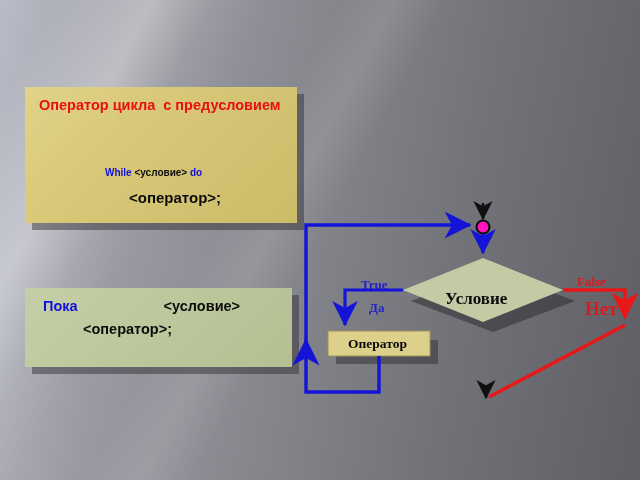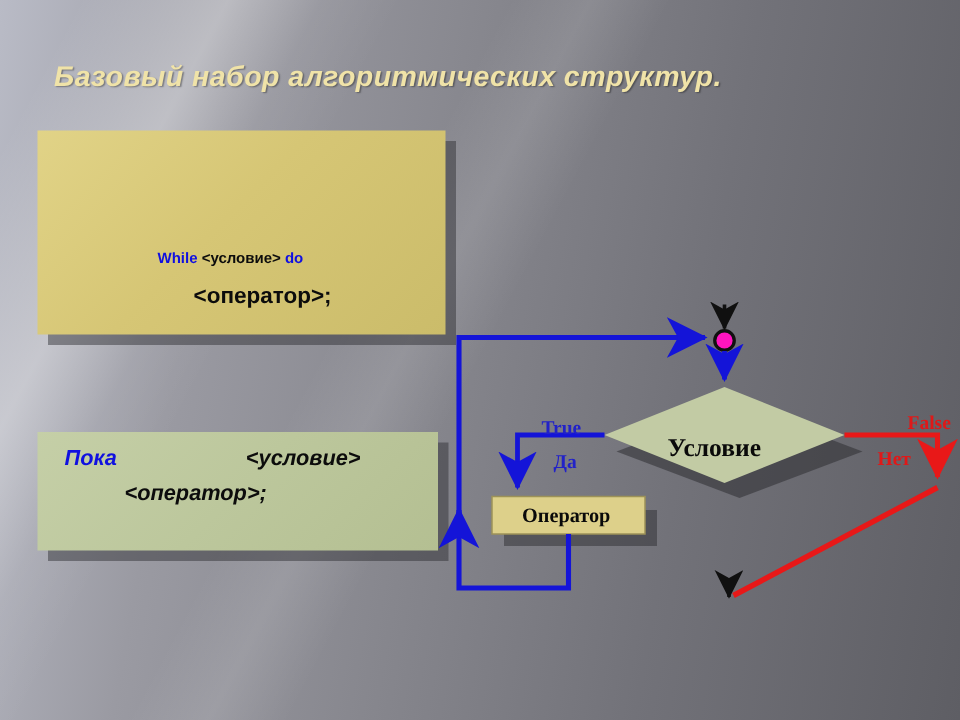--- a/index.html
+++ b/index.html
@@ -39,21 +39,21 @@
     background:rgba(40,40,45,.45);
   }
   .codebox .face{
     position:absolute;left:0;top:0;width:100%;height:100%;
     box-sizing:border-box;
   }
   #box-while{left:25px;top:87px;width:272px;height:136px;}
   #box-while .face{
     background:linear-gradient(135deg,#e1d387 0%,#d6c675 45%,#cbbc6a 100%);
   }
-  #box-poka{left:25px;top:288px;width:267px;height:79px;font-style:italic;}
+  #box-poka{left:25px;top:288px;width:267px;height:79px;}
   #box-poka .face{
     background:linear-gradient(135deg,#c5cfa7 0%,#bcc79c 50%,#b4bf92 100%);
   }
   .codebox .txt{position:absolute;white-space:pre;}
   .kw-blue{color:#1010e0;font-weight:bold;}
   .kw-black{color:#0c0c0c;font-weight:bold;}
 
   #wl1{left:14px;top:10px;font-size:14.5px;font-weight:bold;color:#e81010;}
   #wl2{left:80px;top:80px;font-size:10px;}
   #wl3{left:104px;top:102px;font-size:15px;}
@@ -65,44 +65,44 @@
   #flow{position:absolute;left:0;top:0;width:522px;height:480px;}
   svg{position:absolute;left:0;top:0;width:640px;height:480px;}
 
   .flow-label{
     position:absolute;white-space:nowrap;
     font-family:"Liberation Serif","DejaVu Serif",serif;
     font-weight:bold;
   }
   #lbl-true{left:361px;top:277px;font-size:13px;color:#2222c8;}
   #lbl-da  {left:369px;top:300px;font-size:13px;color:#2222c8;}
-  #lbl-false{left:577px;top:274px;font-size:13px;color:#e01818;margin-left:28px;}
-  #lbl-net  {left:585px;top:298px;font-size:13px;color:#e01818;}
+  #lbl-false{left:577px;top:274px;font-size:13px;color:#e01818;}
+  #lbl-net  {left:585px;top:298px;font-size:19px;color:#e01818;}
 
   #lbl-uslovie{
     left:445px;top:289px;font-size:17px;color:#0a0a0a;
     font-family:"Liberation Serif","DejaVu Serif",serif;font-weight:bold;
     position:absolute;white-space:nowrap;
   }
   #lbl-operator{
     left:348px;top:336px;font-size:13.5px;color:#0a0a0a;
     font-family:"Liberation Serif","DejaVu Serif",serif;font-weight:bold;
     position:absolute;white-space:nowrap;text-align:right;
   }
 </style>
 </head>
 <body>
 
 <div id="slide">
 
-  <div id="title">Базовый набор алгоритмических структур.</div>
 
   <div class="codebox" id="box-while">
     <div class="shadow"></div>
     <div class="face">
+      <div class="txt" id="wl1">Оператор цикла  с предусловием</div>
       <div class="txt" id="wl2"><span class="kw-blue">While</span><span class="kw-black"> &lt;условие&gt; </span><span class="kw-blue">do</span></div>
       <div class="txt kw-black" id="wl3">&lt;оператор&gt;;</div>
     </div>
   </div>
 
   <div class="codebox" id="box-poka">
     <div class="shadow"></div>
     <div class="face">
       <div class="txt" id="pl1"><span class="kw-blue">Пока</span><span style="display:inline-block;width:86px"></span><span class="kw-black">&lt;условие&gt;</span><br></div>
       <div class="txt kw-black" id="pl2">&lt;оператор&gt;;</div>

